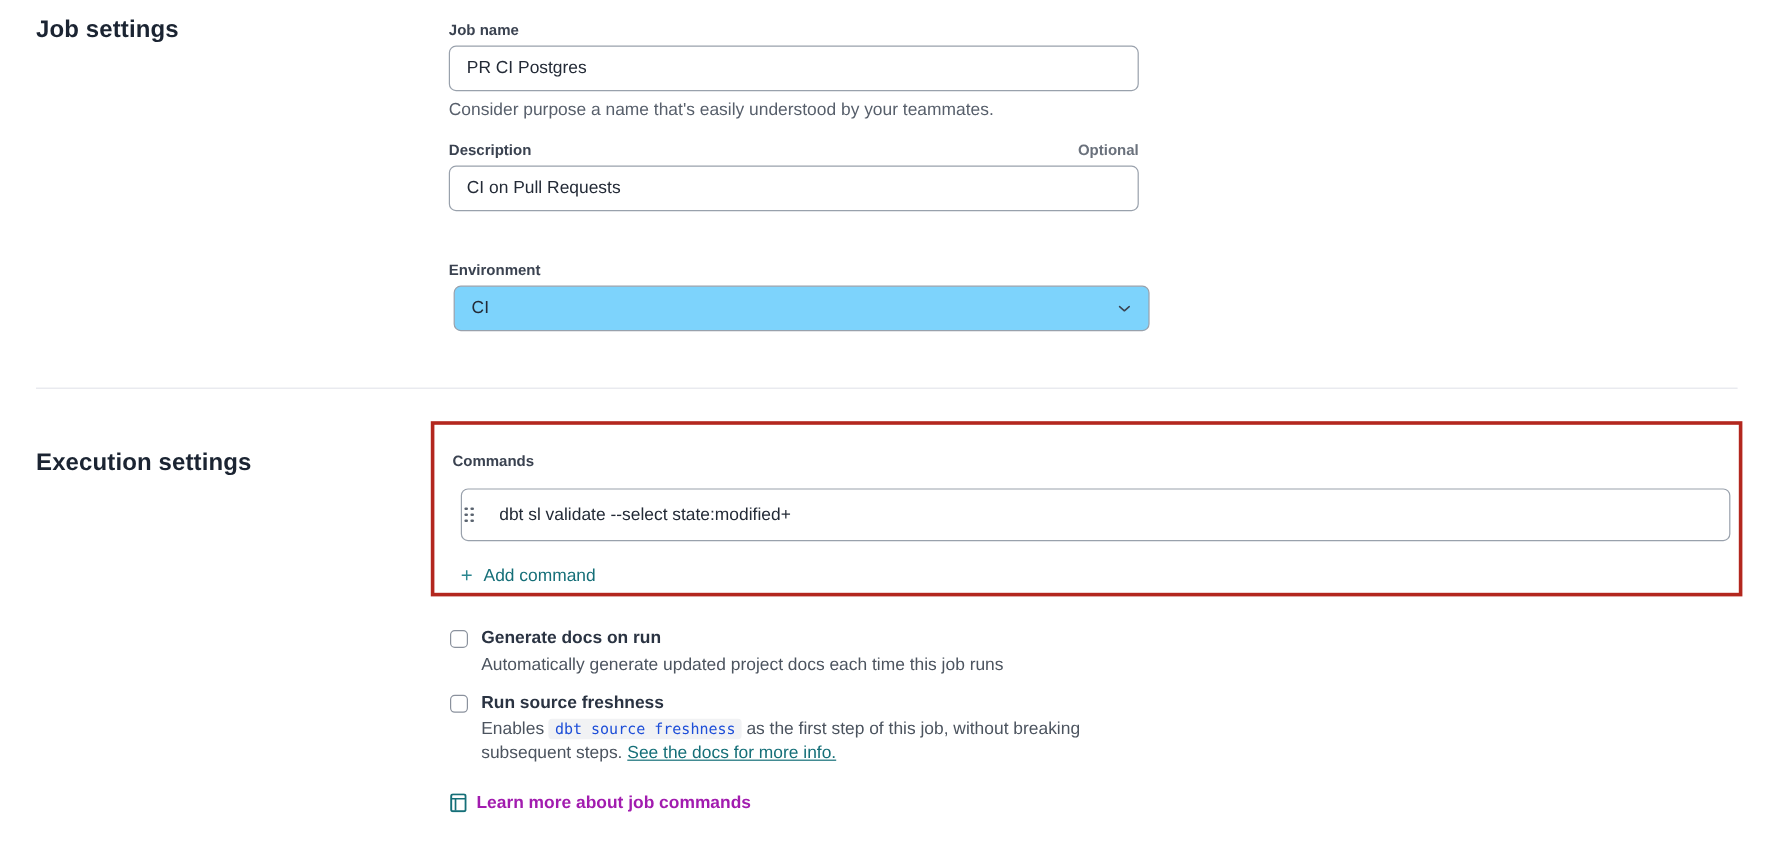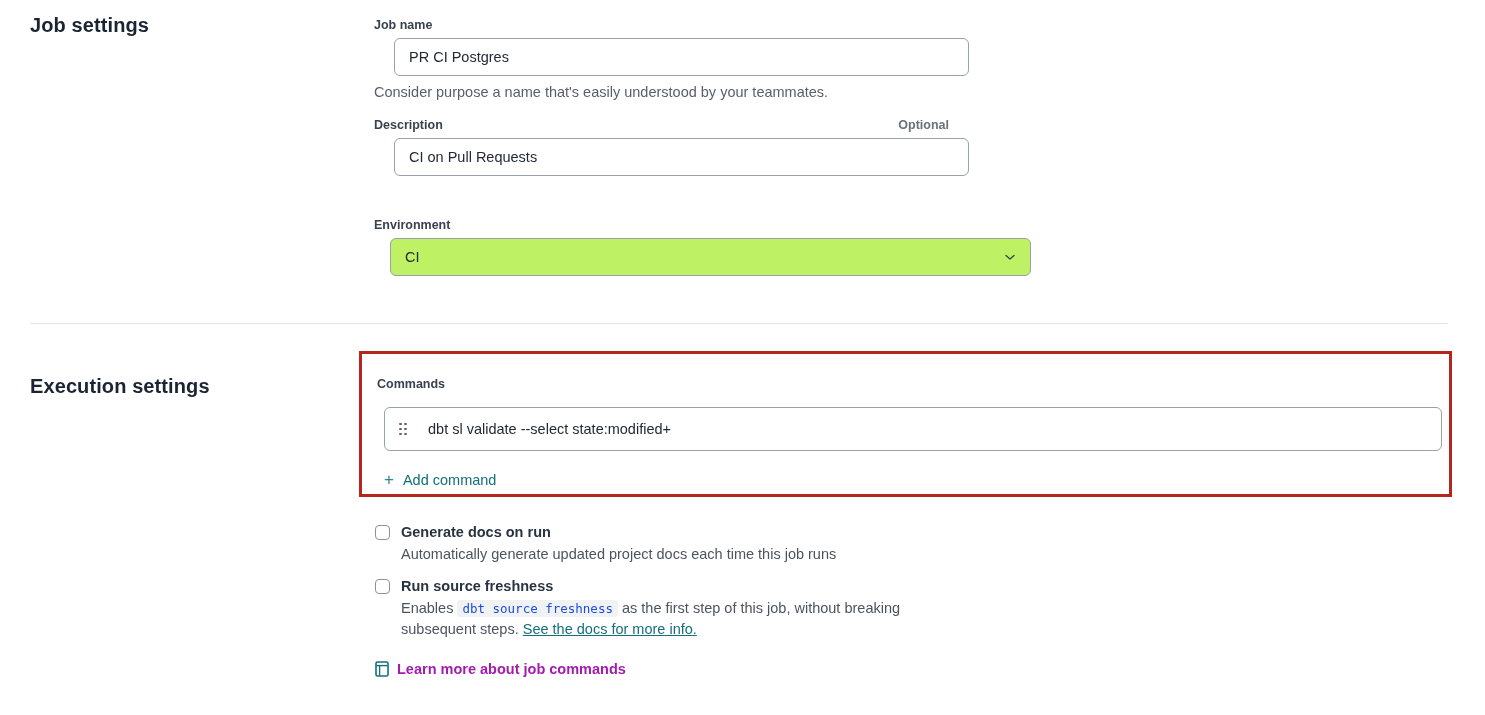--- a/index.html
+++ b/index.html
@@ -19,52 +19,52 @@
   }
   .field-label {
     font-size:12.5px; font-weight:700; color:#3a4250;
   }
   .abs { position:absolute; }
   .text-input {
     position:absolute; left:374px; width:575px; height:38px;
     border:1px solid #99a1ac; border-radius:6px;
     padding:0 14px; font-size:14.5px; color:#232a36;
     font-family:"Liberation Sans", sans-serif;
-    background:#fff; outline:none;margin-left:20px;
+    background:#fff; outline:none;
   }
   .help-text {
     position:absolute; left:374px;
     font-size:14.5px; color:#575f6b;
   }
   .label-row {
     position:absolute; left:374px; width:575px;
     display:flex; justify-content:space-between; align-items:flex-start;
   }
   .optional-badge { font-size:12.5px; font-weight:700; color:#6a717c; }
   .select-box {
-    position:absolute; left:390px; width:641px; height:38px;
+    position:absolute; left:378px; width:580px; height:38px;
     border:1px solid #99a1ac; border-radius:6px;
-    background:#bef264; display:flex; align-items:center;
+    background:#7dd3fc; display:flex; align-items:center;
     padding:0 14px; font-size:14.5px; color:#232a36;
     cursor:pointer;
   }
   .select-box .chev { margin-left:auto; display:flex; align-items:center; }
   .divider {
     position:absolute; left:30px; top:323px; width:1418px; height:1px;
     background:#e4e5ec;
   }
   .commands-highlight {
     position:absolute; left:359px; top:351px; width:1093px; height:146px;
     border:3px solid #b3271e; background:#fff;
   }
   .commands-label { position:absolute; left:15px; top:23px; }
   .command-row {
     position:absolute; left:22px; top:53px; width:1058px; height:44px;
     border:1px solid #99a1ac; border-radius:6px; background:#fff;
-    display:flex; align-items:center; padding:0 14px;
+    display:flex; align-items:center; padding:0 2px;
   }
   .drag-handle {
     width:9px; height:13px; margin-right:20px; cursor:grab;
     display:grid; grid-template-columns:repeat(2,2.5px); grid-template-rows:repeat(3,2.5px);
     gap:2.5px; align-content:center;
   }
   .drag-handle i { background:#5b6470; border-radius:50%; display:block; }
   .command-text { font-size:14.5px; color:#232a36; }
   .add-command {
     position:absolute; left:22px; top:117px;

